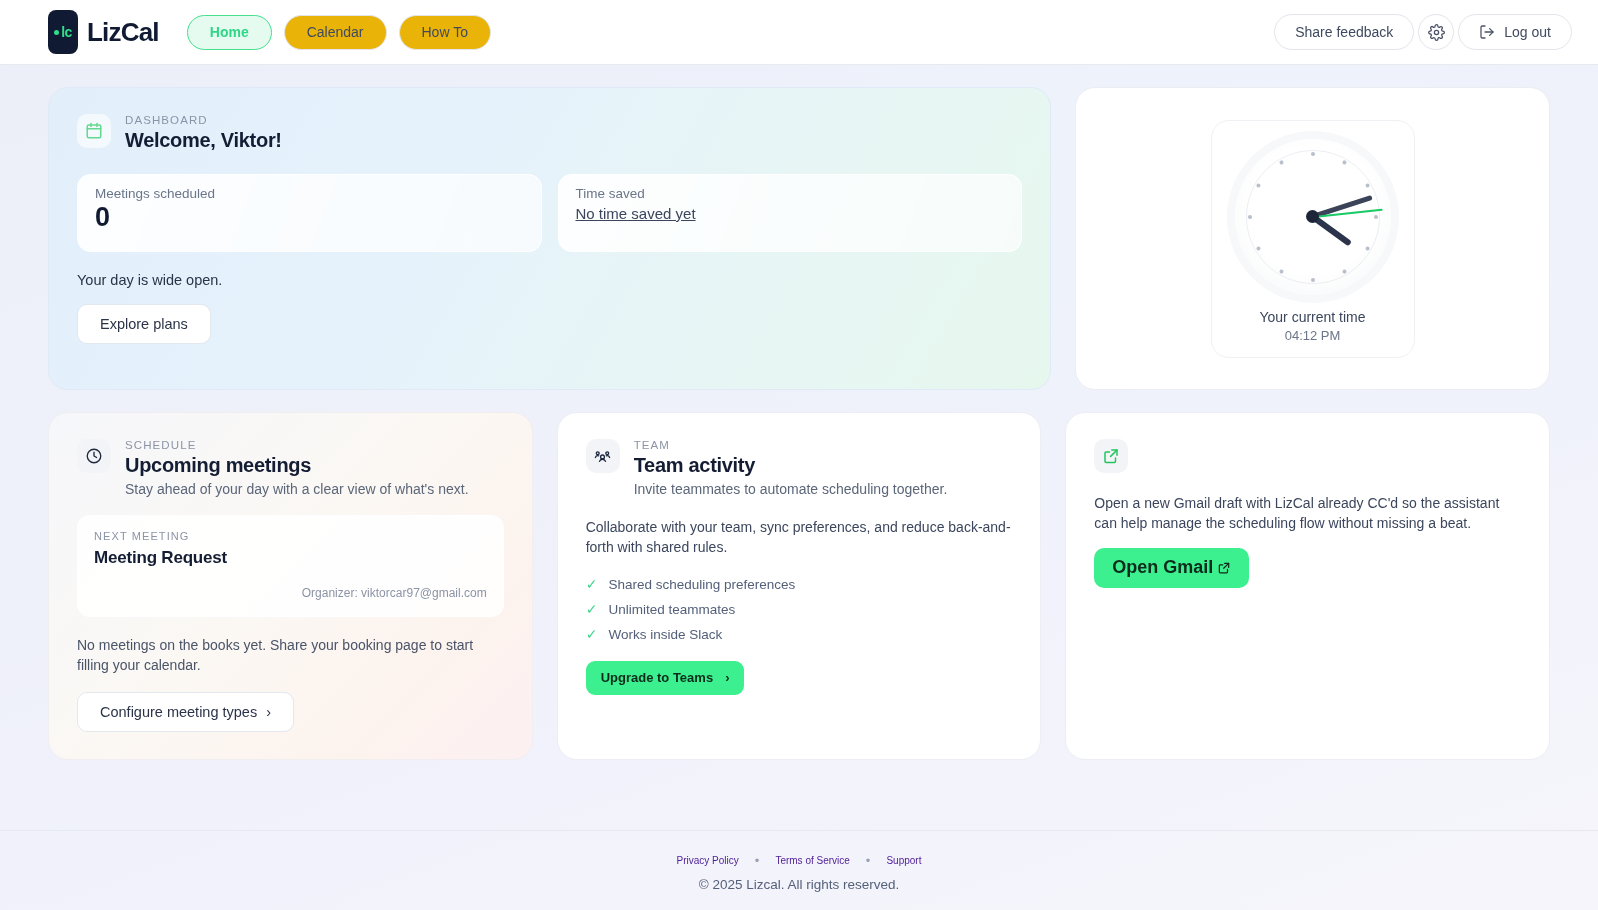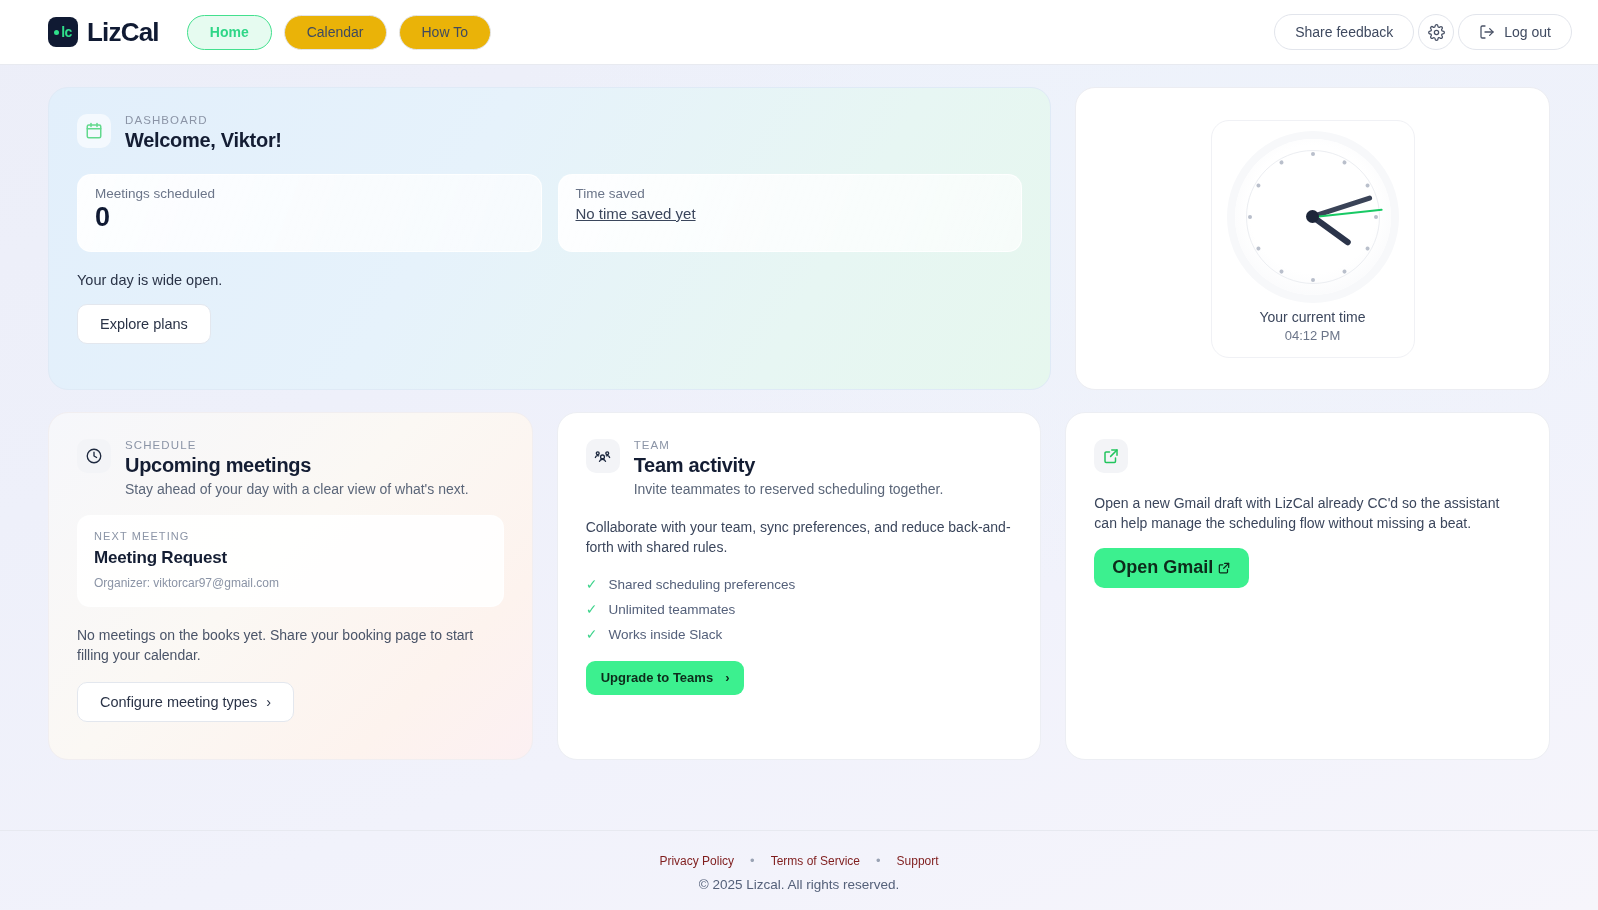--- a/index.html
+++ b/index.html
@@ -23,21 +23,21 @@
     background: #ffffff;
     border-bottom: 1px solid #e8eaf0;
     display: flex;
     align-items: center;
     padding: 0 26px 0 48px;
     position: relative;
     z-index: 5;
   }
   .brand { display: flex; align-items: center; gap: 9px; margin-right: 28px; }
   .logo-mark {
-    width: 30px; height: 30px; border-radius: 8px;
+    width: 30px; height: 44px; border-radius: 8px;
     background: #101a33;
     display: flex; align-items: center; justify-content: center;
     gap: 2px;
   }
   .logo-dot { width: 5px; height: 5px; border-radius: 50%; background: #2fe08b; }
   .logo-lc {
     font-size: 14px; font-weight: 700; color: #2fe08b;
     letter-spacing: -0.5px; line-height: 1; font-family: "Liberation Sans", sans-serif;
   }
   .brand-name {
@@ -164,21 +164,21 @@
   .next-meeting {
     margin-top: 18px;
     background: rgba(255,255,255,0.88);
     border: 1px solid rgba(255,255,255,0.9);
     border-radius: 13px;
     padding: 14px 16px 16px 16px;
   }
   .nm-eyebrow { font-size: 11px; letter-spacing: 1.1px; color: #8b94a6; text-transform: uppercase; }
   .nm-title { font-size: 17px; font-weight: 700; color: #141d33; margin-top: 6px; letter-spacing: -0.2px; }
   .nm-when { font-size: 14px; color: #3b465c; margin-top: 7px; }
-  .nm-org { font-size: 12px; color: #8b94a6; margin-top: 8px; }
+  .nm-org { font-size: 12px; color: #8b94a6; margin-top: 18px; text-align: right; }
   .empty-note { font-size: 14px; color: #4a5468; line-height: 1.45; margin-top: 18px; }
 
   .body-text { font-size: 14px; color: #3b465c; line-height: 1.45; margin-top: 20px; }
   .feature-list { list-style: none; margin-top: 14px; }
   .feature-list li {
     display: flex; align-items: center; gap: 11px;
     font-size: 13.5px; color: #54607a; padding: 5px 0;
   }
   .check { color: #3ed48c; font-size: 14px; line-height: 1; }
   .btn-green {
@@ -192,21 +192,21 @@
 
   
   .footer {
     position: absolute; left: 0; right: 0; bottom: 0;
     border-top: 1px solid #e7e9f0;
     padding: 22px 0 18px 0;
     text-align: center;
     background: transparent;
   }
   .flinks { display: flex; justify-content: center; align-items: center; gap: 16px; }
-  .flink { font-size: 12px; color: #7f1d1d; cursor: pointer; }
+  .flink { font-size: 10px; color: #4c1d95; cursor: pointer; }
   .fdot { font-size: 13px; color: #9aa3b4; }
   .fcopy { font-size: 13.5px; color: #55617a; margin-top: 9px; }
 </style>
 </head>
 <body>
 
 <div class="header">
   <div class="brand">
     <div class="logo-mark">
       <span class="logo-dot"></span>
@@ -340,21 +340,21 @@
             <path d="M8.2 18.2a4 4 0 0 1 7.6 0"></path>
             <circle cx="6" cy="8" r="1.8"></circle>
             <path d="M3 13.2a3.4 3.4 0 0 1 4.2-2"></path>
             <circle cx="18" cy="8" r="1.8"></circle>
             <path d="M21 13.2a3.4 3.4 0 0 0-4.2-2"></path>
           </svg>
         </div>
         <div>
           <div class="eyebrow">TEAM</div>
           <div class="card-title">Team activity</div>
-          <div class="card-sub">Invite teammates to reserved scheduling together.</div>
+          <div class="card-sub">Invite teammates to automate scheduling together.</div>
         </div>
       </div>
 
       <div class="body-text">Collaborate with your team, sync preferences, and reduce back-and-forth with shared rules.</div>
 
       <ul class="feature-list">
         <li>
           <span class="check">✓</span>
           <span>Shared scheduling preferences</span>
         </li>

